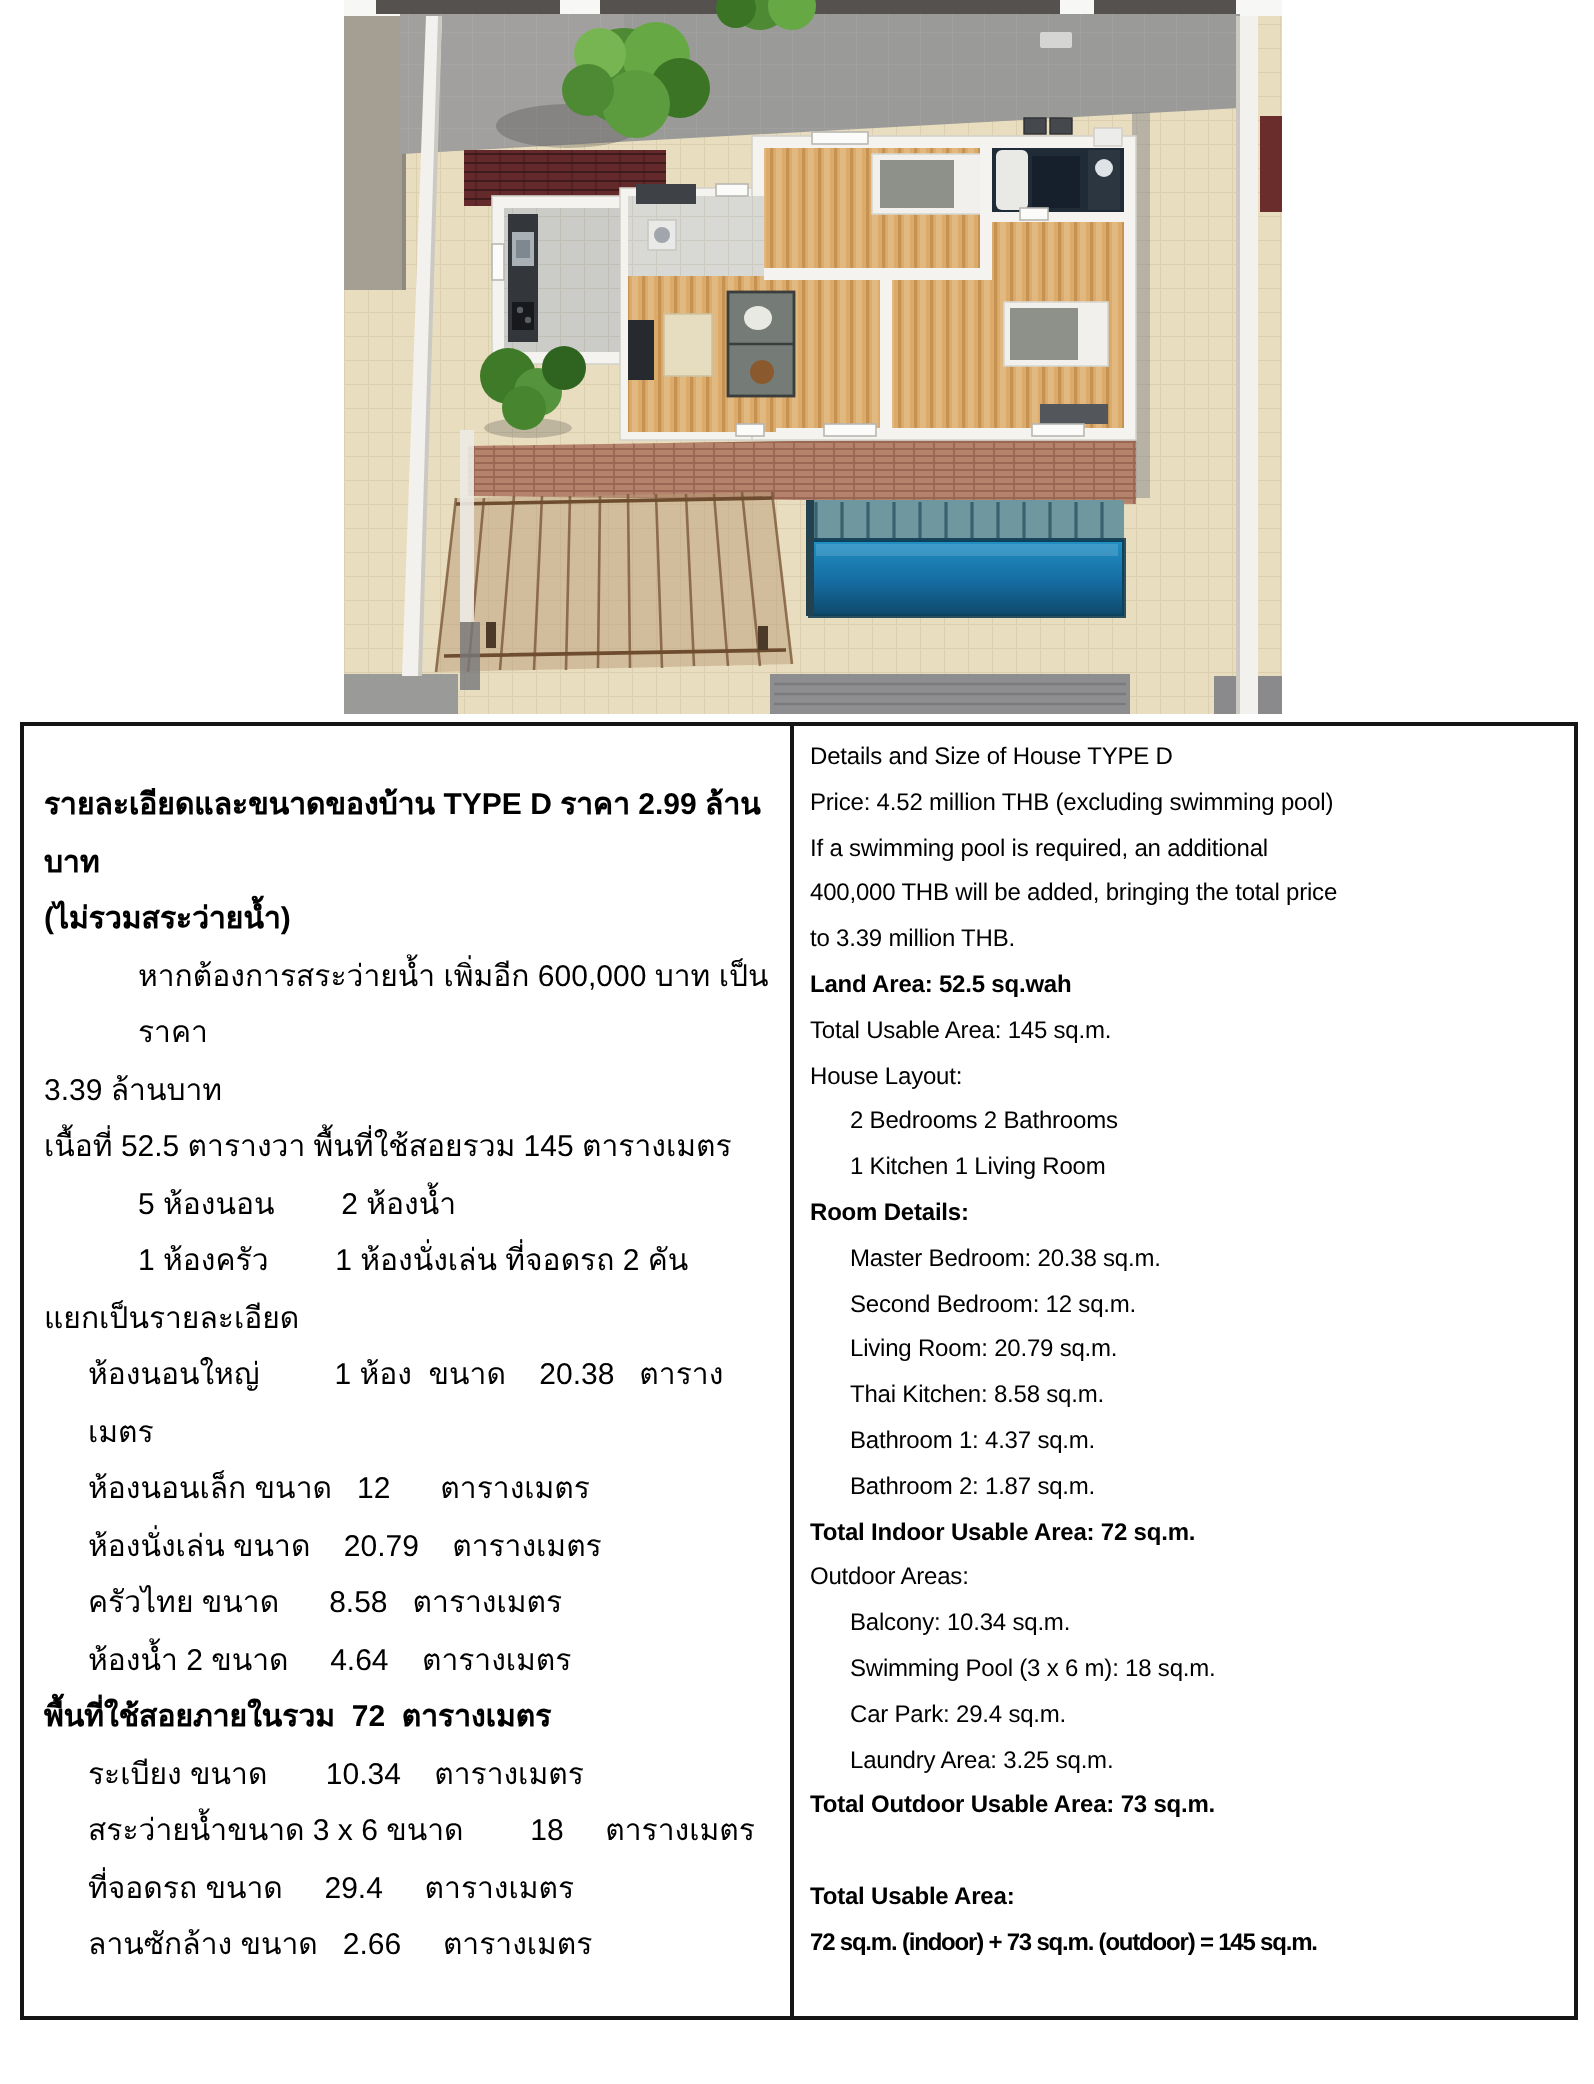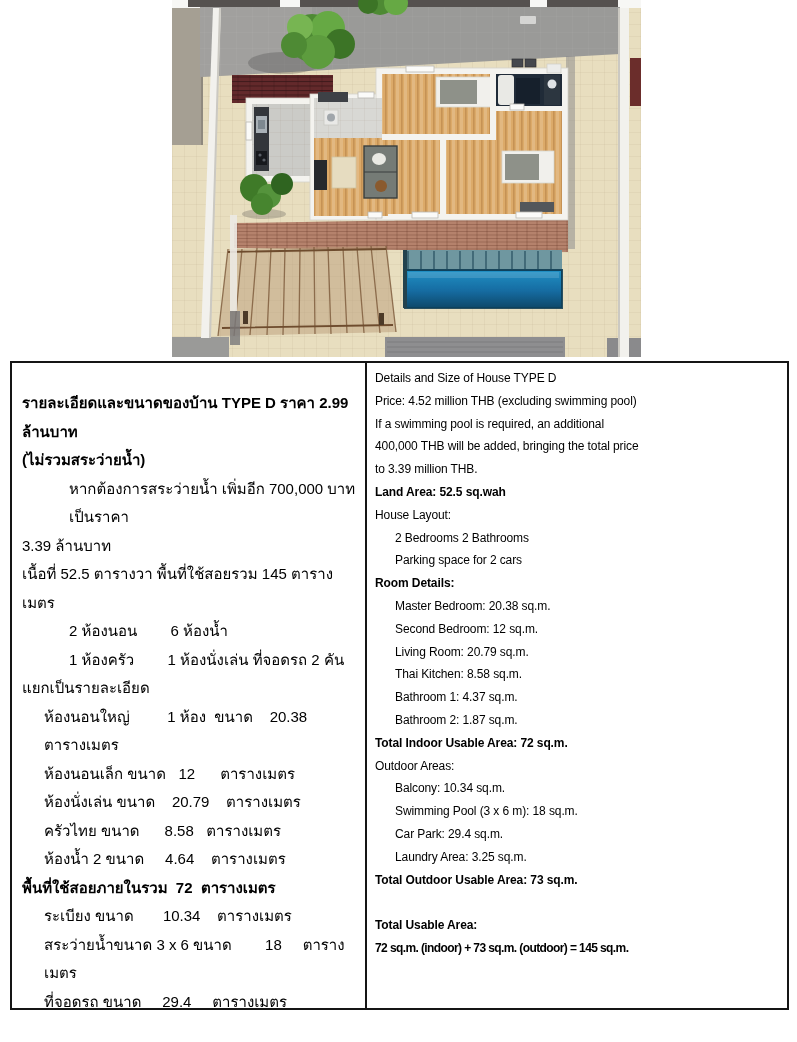--- a/index.html
+++ b/index.html
@@ -3,21 +3,21 @@
 <meta charset="utf-8">
 <style>
   html,body{margin:0;padding:0;background:#fff;}
   .page{position:relative;width:797px;height:1042px;background:#fff;overflow:hidden;
         font-family:"Liberation Sans","DejaVu Sans",sans-serif;color:#000;}
   .photo{position:absolute;left:172px;top:0;width:469px;height:357px;margin:0;}
   .photo svg{display:block;width:100%;height:100%;}
   .detail-table{position:absolute;left:10px;top:361px;width:779px;height:649px;
         border:2px solid #151515;box-sizing:border-box;display:flex;background:#fff;}
   .cell{box-sizing:border-box;overflow:hidden;}
-  .cell.left{width:355px;border-right:2px solid #151515;padding:26px 4px 0 10px;}
+  .cell.left{width:385px;border-right:2px solid #151515;padding:26px 4px 0 10px;}
   .cell.right{flex:1;padding:4px 4px 0 8px;}
   .left p{margin:0;font-size:15px;line-height:28.5px;white-space:pre-wrap;}
   .right p{margin:0;font-size:12px;line-height:22.8px;white-space:pre;letter-spacing:-0.1px;}
   .b{font-weight:bold;}
   .left .i1{padding-left:22px;}
   .left .i2{padding-left:47px;}
   .right .i{padding-left:20px;}
   .right .squeeze{letter-spacing:-0.6px;}
   .right .blank{min-height:22.8px;}
 </style>
@@ -236,24 +236,24 @@
         <rect x="446" y="8" width="2" height="349" fill="#cbc9c2"></rect>
       </g>
     </svg>
   </figure>
 
   <div class="detail-table">
 
     <div class="cell left">
       <p class="b">รายละเอียดและขนาดของบ้าน TYPE D ราคา 2.99 ล้านบาท</p>
       <p class="b">(ไม่รวมสระว่ายน้ำ)</p>
-      <p class="i2">หากต้องการสระว่ายน้ำ เพิ่มอีก 700,000 บาท เป็นราคา</p>
+      <p class="i2">หากต้องการสระว่ายน้ำ เพิ่มอีก 600,000 บาท เป็นราคา</p>
       <p>3.39 ล้านบาท</p>
       <p>เนื้อที่ 52.5 ตารางวา พื้นที่ใช้สอยรวม 145 ตารางเมตร</p>
-      <p class="i2">2 ห้องนอน        6 ห้องน้ำ</p>
+      <p class="i2">5 ห้องนอน        2 ห้องน้ำ</p>
       <p class="i2">1 ห้องครัว        1 ห้องนั่งเล่น ที่จอดรถ 2 คัน</p>
       <p>แยกเป็นรายละเอียด</p>
       <p class="i1">ห้องนอนใหญ่         1 ห้อง  ขนาด    20.38   ตารางเมตร</p>
       <p class="i1">ห้องนอนเล็ก ขนาด   12      ตารางเมตร</p>
       <p class="i1">ห้องนั่งเล่น ขนาด    20.79    ตารางเมตร</p>
       <p class="i1">ครัวไทย ขนาด      8.58   ตารางเมตร</p>
       <p class="i1">ห้องน้ำ 2 ขนาด     4.64    ตารางเมตร</p>
       <p class="b">พื้นที่ใช้สอยภายในรวม  72  ตารางเมตร</p>
       <p class="i1">ระเบียง ขนาด       10.34    ตารางเมตร</p>
       <p class="i1">สระว่ายน้ำขนาด 3 x 6 ขนาด        18     ตารางเมตร</p>
@@ -262,23 +262,24 @@
 
     </div>
 
     <div class="cell right">
       <p>Details and Size of House TYPE D</p>
       <p>Price: 4.52 million THB (excluding swimming pool)</p>
       <p>If a swimming pool is required, an additional</p>
       <p>400,000 THB will be added, bringing the total price</p>
       <p>to 3.39 million THB.</p>
       <p class="b">Land Area: 52.5 sq.wah</p>
+      <p>Total Usable Area: 145 sq.m.</p>
       <p>House Layout:</p>
       <p class="i">2 Bedrooms 2 Bathrooms</p>
-      <p class="i">Parking space for 2 cars</p>
+      <p class="i">1 Kitchen 1 Living Room</p>
       <p class="b">Room Details:</p>
       <p class="i">Master Bedroom: 20.38 sq.m.</p>
       <p class="i">Second Bedroom: 12 sq.m.</p>
       <p class="i">Living Room: 20.79 sq.m.</p>
       <p class="i">Thai Kitchen: 8.58 sq.m.</p>
       <p class="i">Bathroom 1: 4.37 sq.m.</p>
       <p class="i">Bathroom 2: 1.87 sq.m.</p>
       <p class="b">Total Indoor Usable Area: 72 sq.m.</p>
       <p>Outdoor Areas:</p>
       <p class="i">Balcony: 10.34 sq.m.</p>

